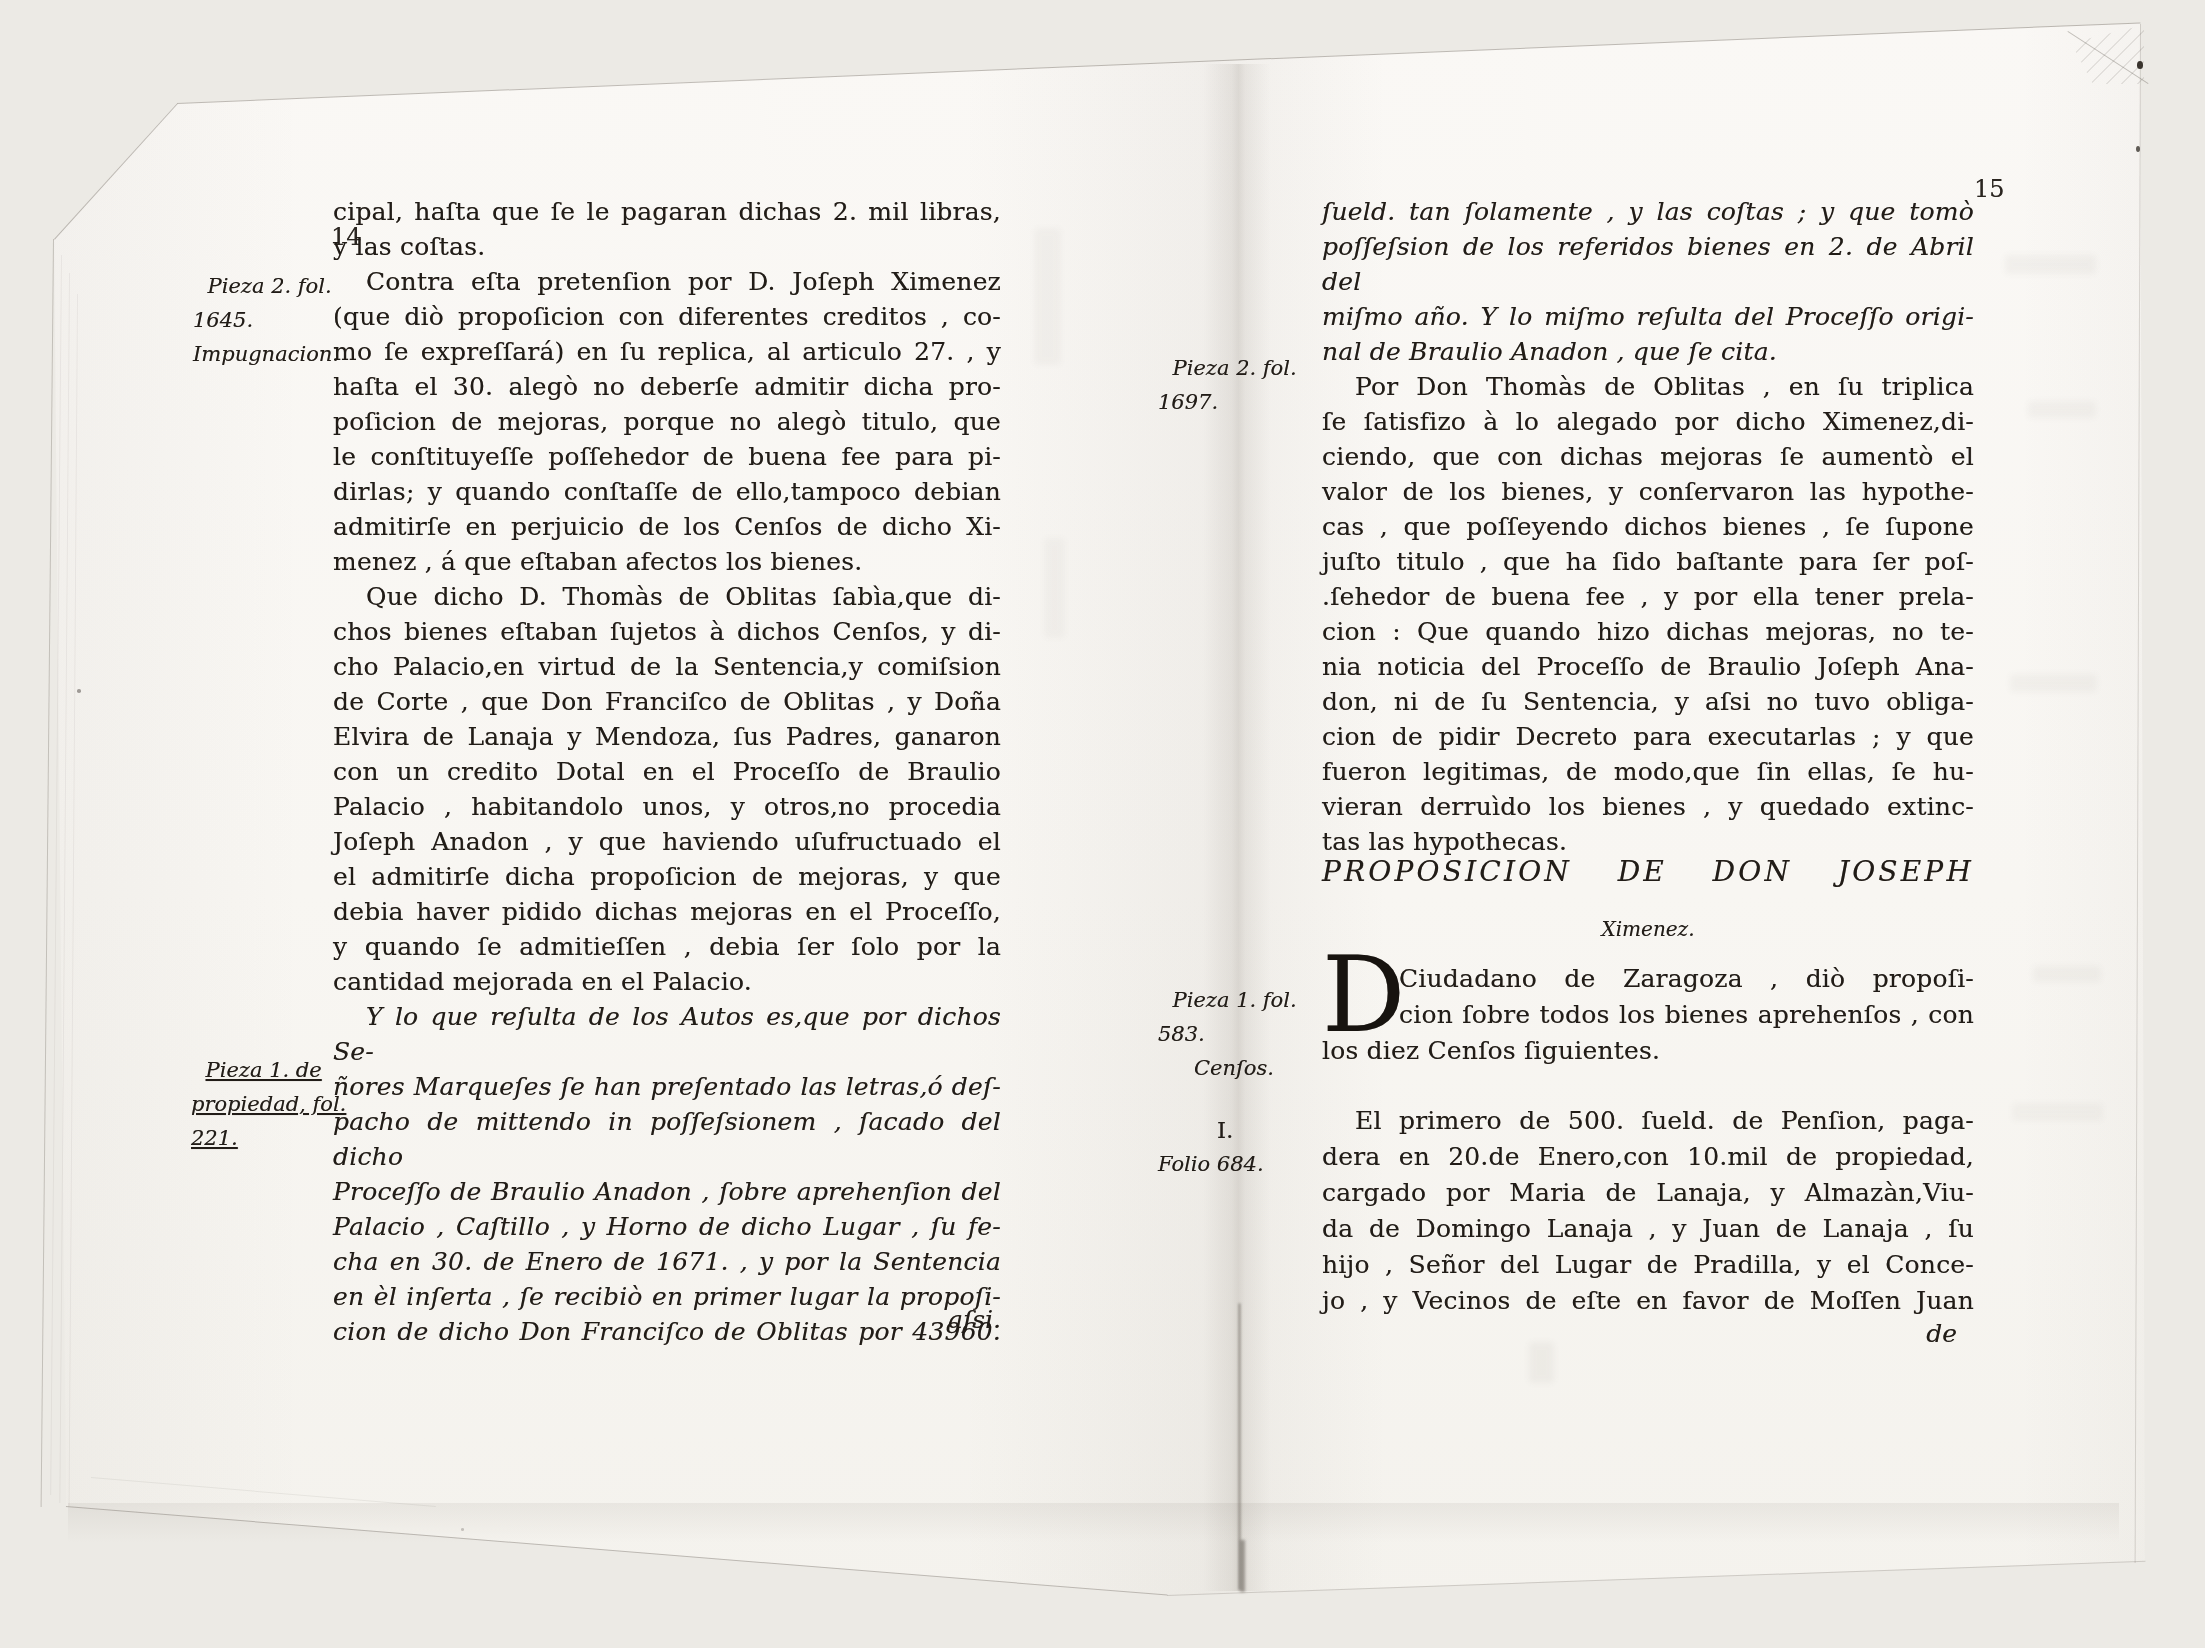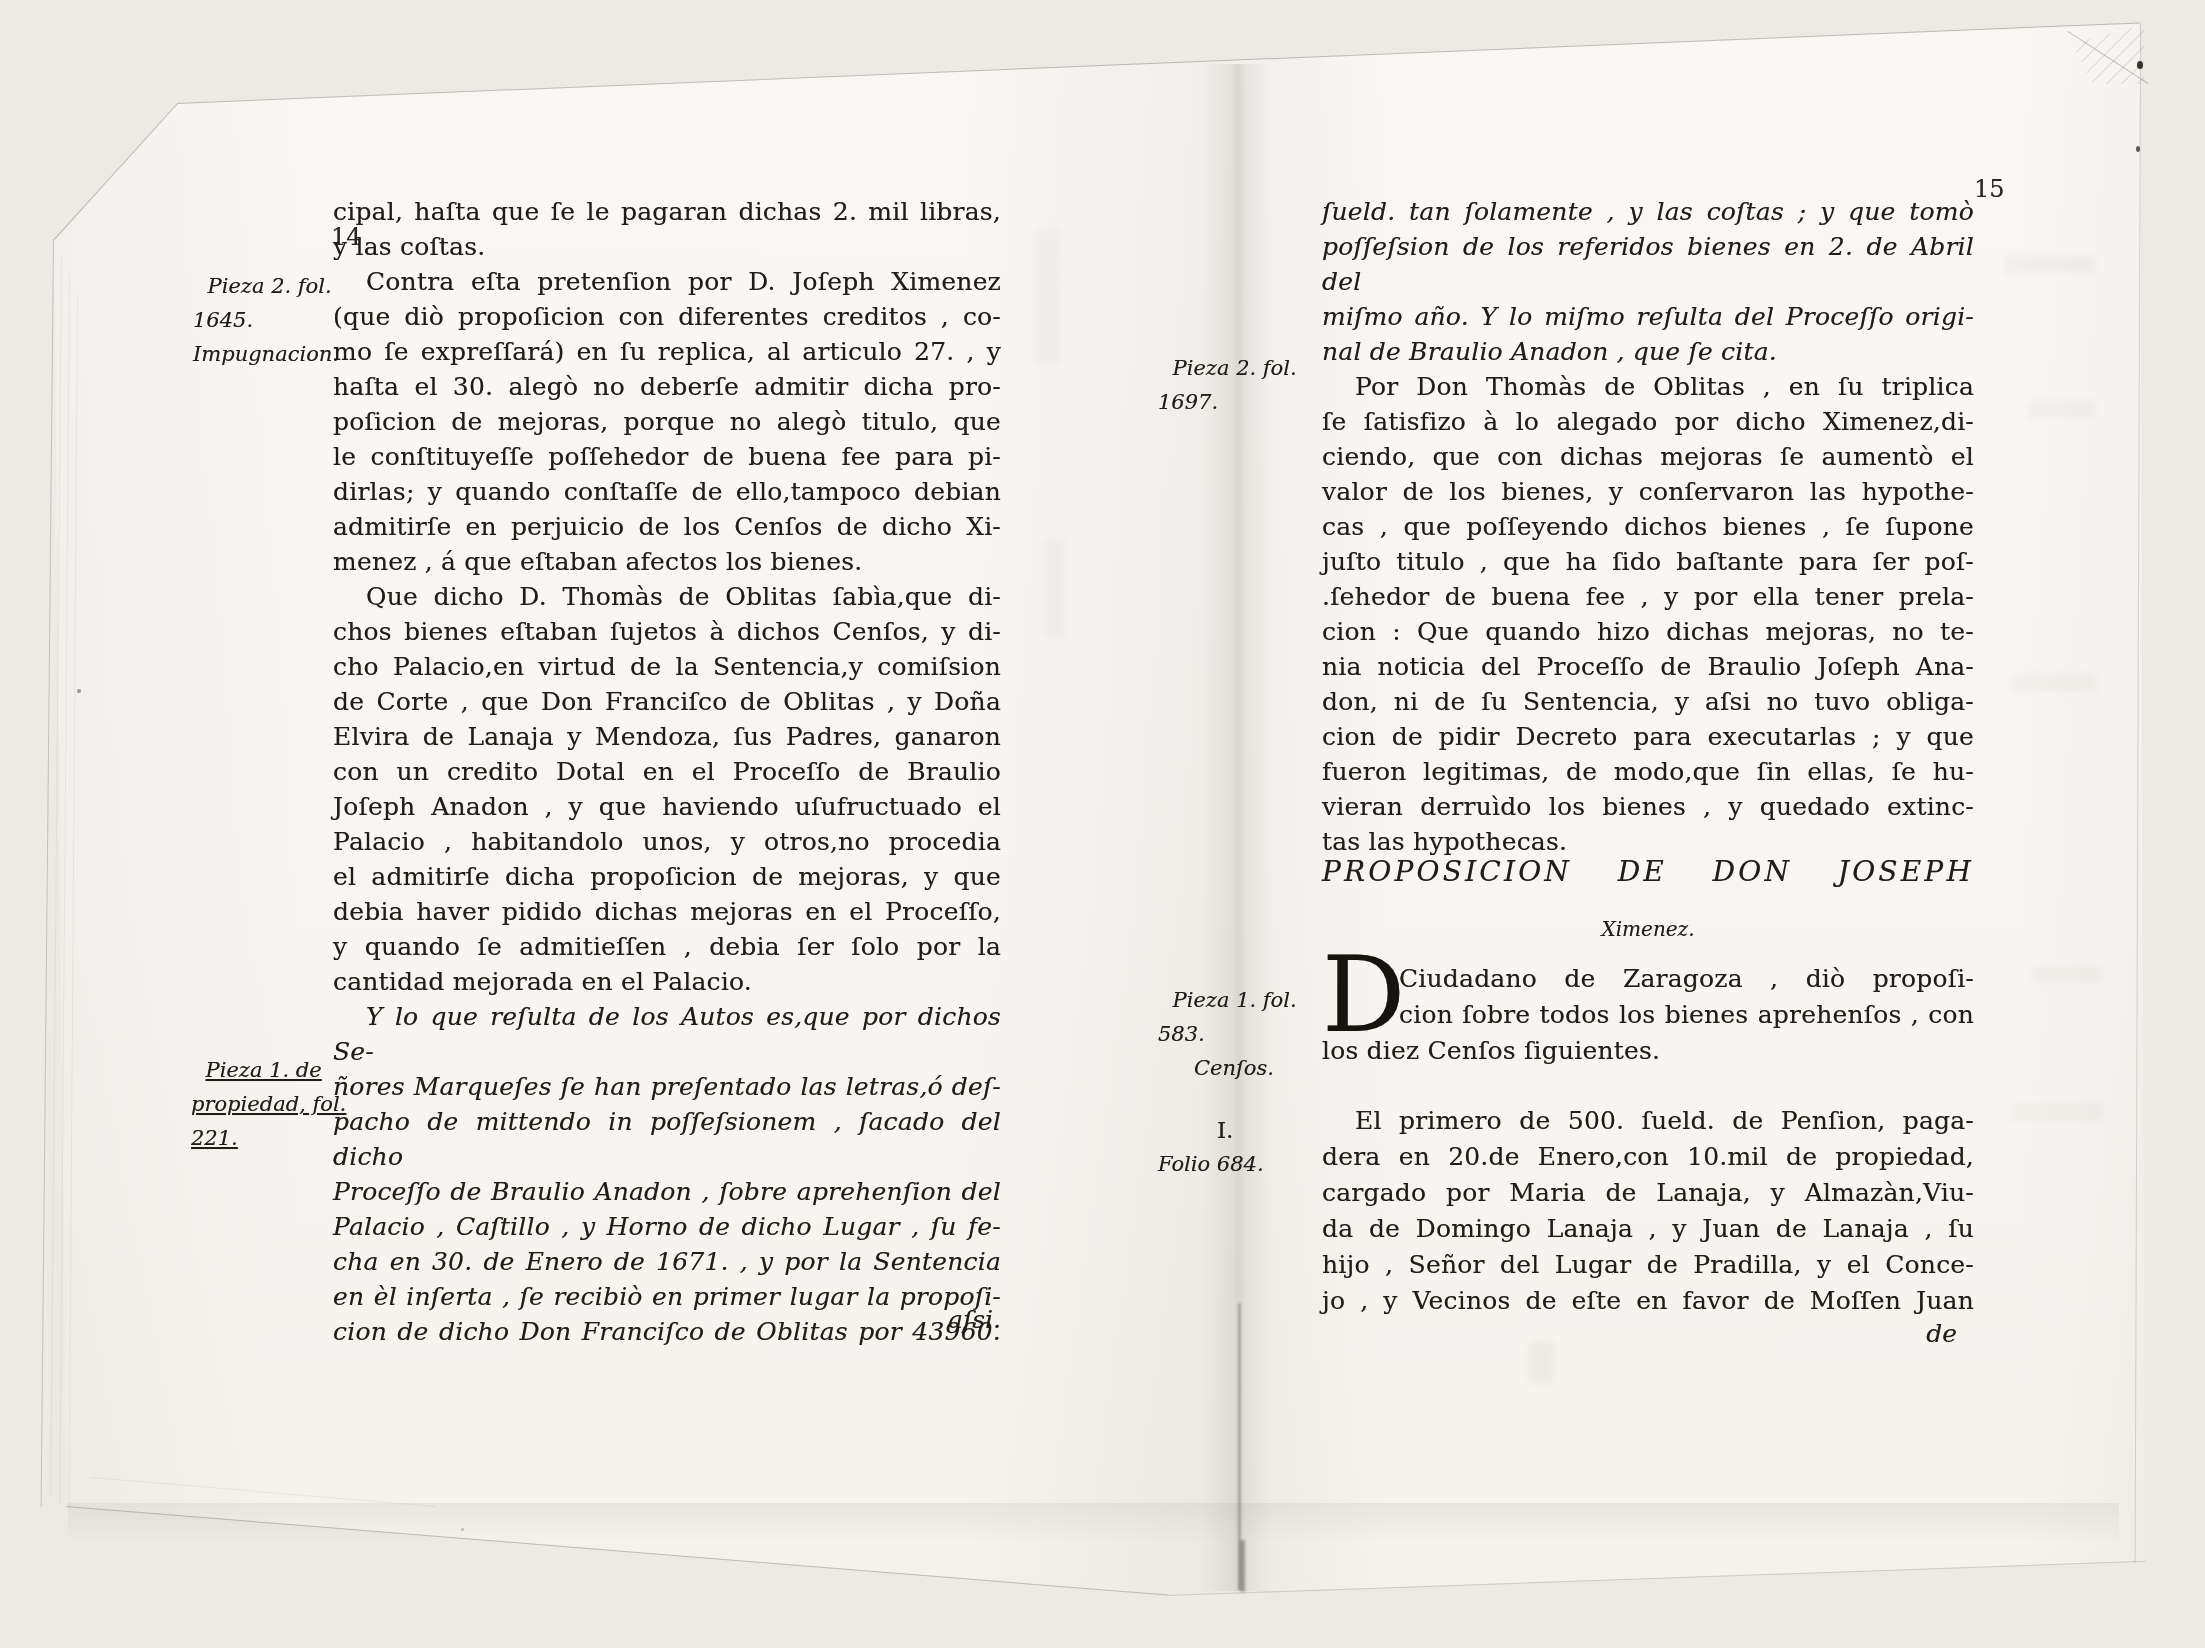--- a/index.html
+++ b/index.html
@@ -172,22 +172,22 @@
       <div class="bline">le conſtituyeſſe poſſehedor de buena fee para pi-</div>
       <div class="bline">dirlas; y quando conſtaſſe de ello,tampoco debian</div>
       <div class="bline">admitirſe en perjuicio de los Cenſos de dicho Xi-</div>
       <div class="bline end">menez , á que eſtaban afectos los bienes.</div>
       <div class="bline ind">Que dicho D. Thomàs de Oblitas ſabìa,que di-</div>
       <div class="bline">chos bienes eſtaban ſujetos à dichos Cenſos, y di-</div>
       <div class="bline">cho Palacio,en virtud de la Sentencia,y comiſsion</div>
       <div class="bline">de Corte , que Don Franciſco de Oblitas , y Doña</div>
       <div class="bline">Elvira de Lanaja y Mendoza, ſus Padres, ganaron</div>
       <div class="bline">con un credito Dotal en el Proceſſo de Braulio</div>
+      <div class="bline">Palacio , habitandolo unos, y otros,no procedia</div>
       <div class="bline">Joſeph Anadon , y que haviendo uſufructuado el</div>
-      <div class="bline">Palacio , habitandolo unos, y otros,no procedia</div>
       <div class="bline">el admitirſe dicha propoſicion de mejoras, y que</div>
       <div class="bline">debia haver pidido dichas mejoras en el Proceſſo,</div>
       <div class="bline">y quando ſe admitieſſen , debia ſer ſolo por la</div>
       <div class="bline end">cantidad mejorada en el Palacio.</div>
       <div class="bline it ind">Y lo que reſulta de los Autos es,que por dichos Se-</div>
       <div class="bline it">ñores Marqueſes ſe han preſentado las letras,ó deſ-</div>
       <div class="bline it">pacho de mittendo in poſſeſsionem , ſacado del dicho</div>
       <div class="bline it">Proceſſo de Braulio Anadon , ſobre aprehenſion del</div>
       <div class="bline it">Palacio , Caſtillo , y Horno de dicho Lugar , ſu fe-</div>
       <div class="bline it">cha en 30. de Enero de 1671. , y por la Sentencia</div>

